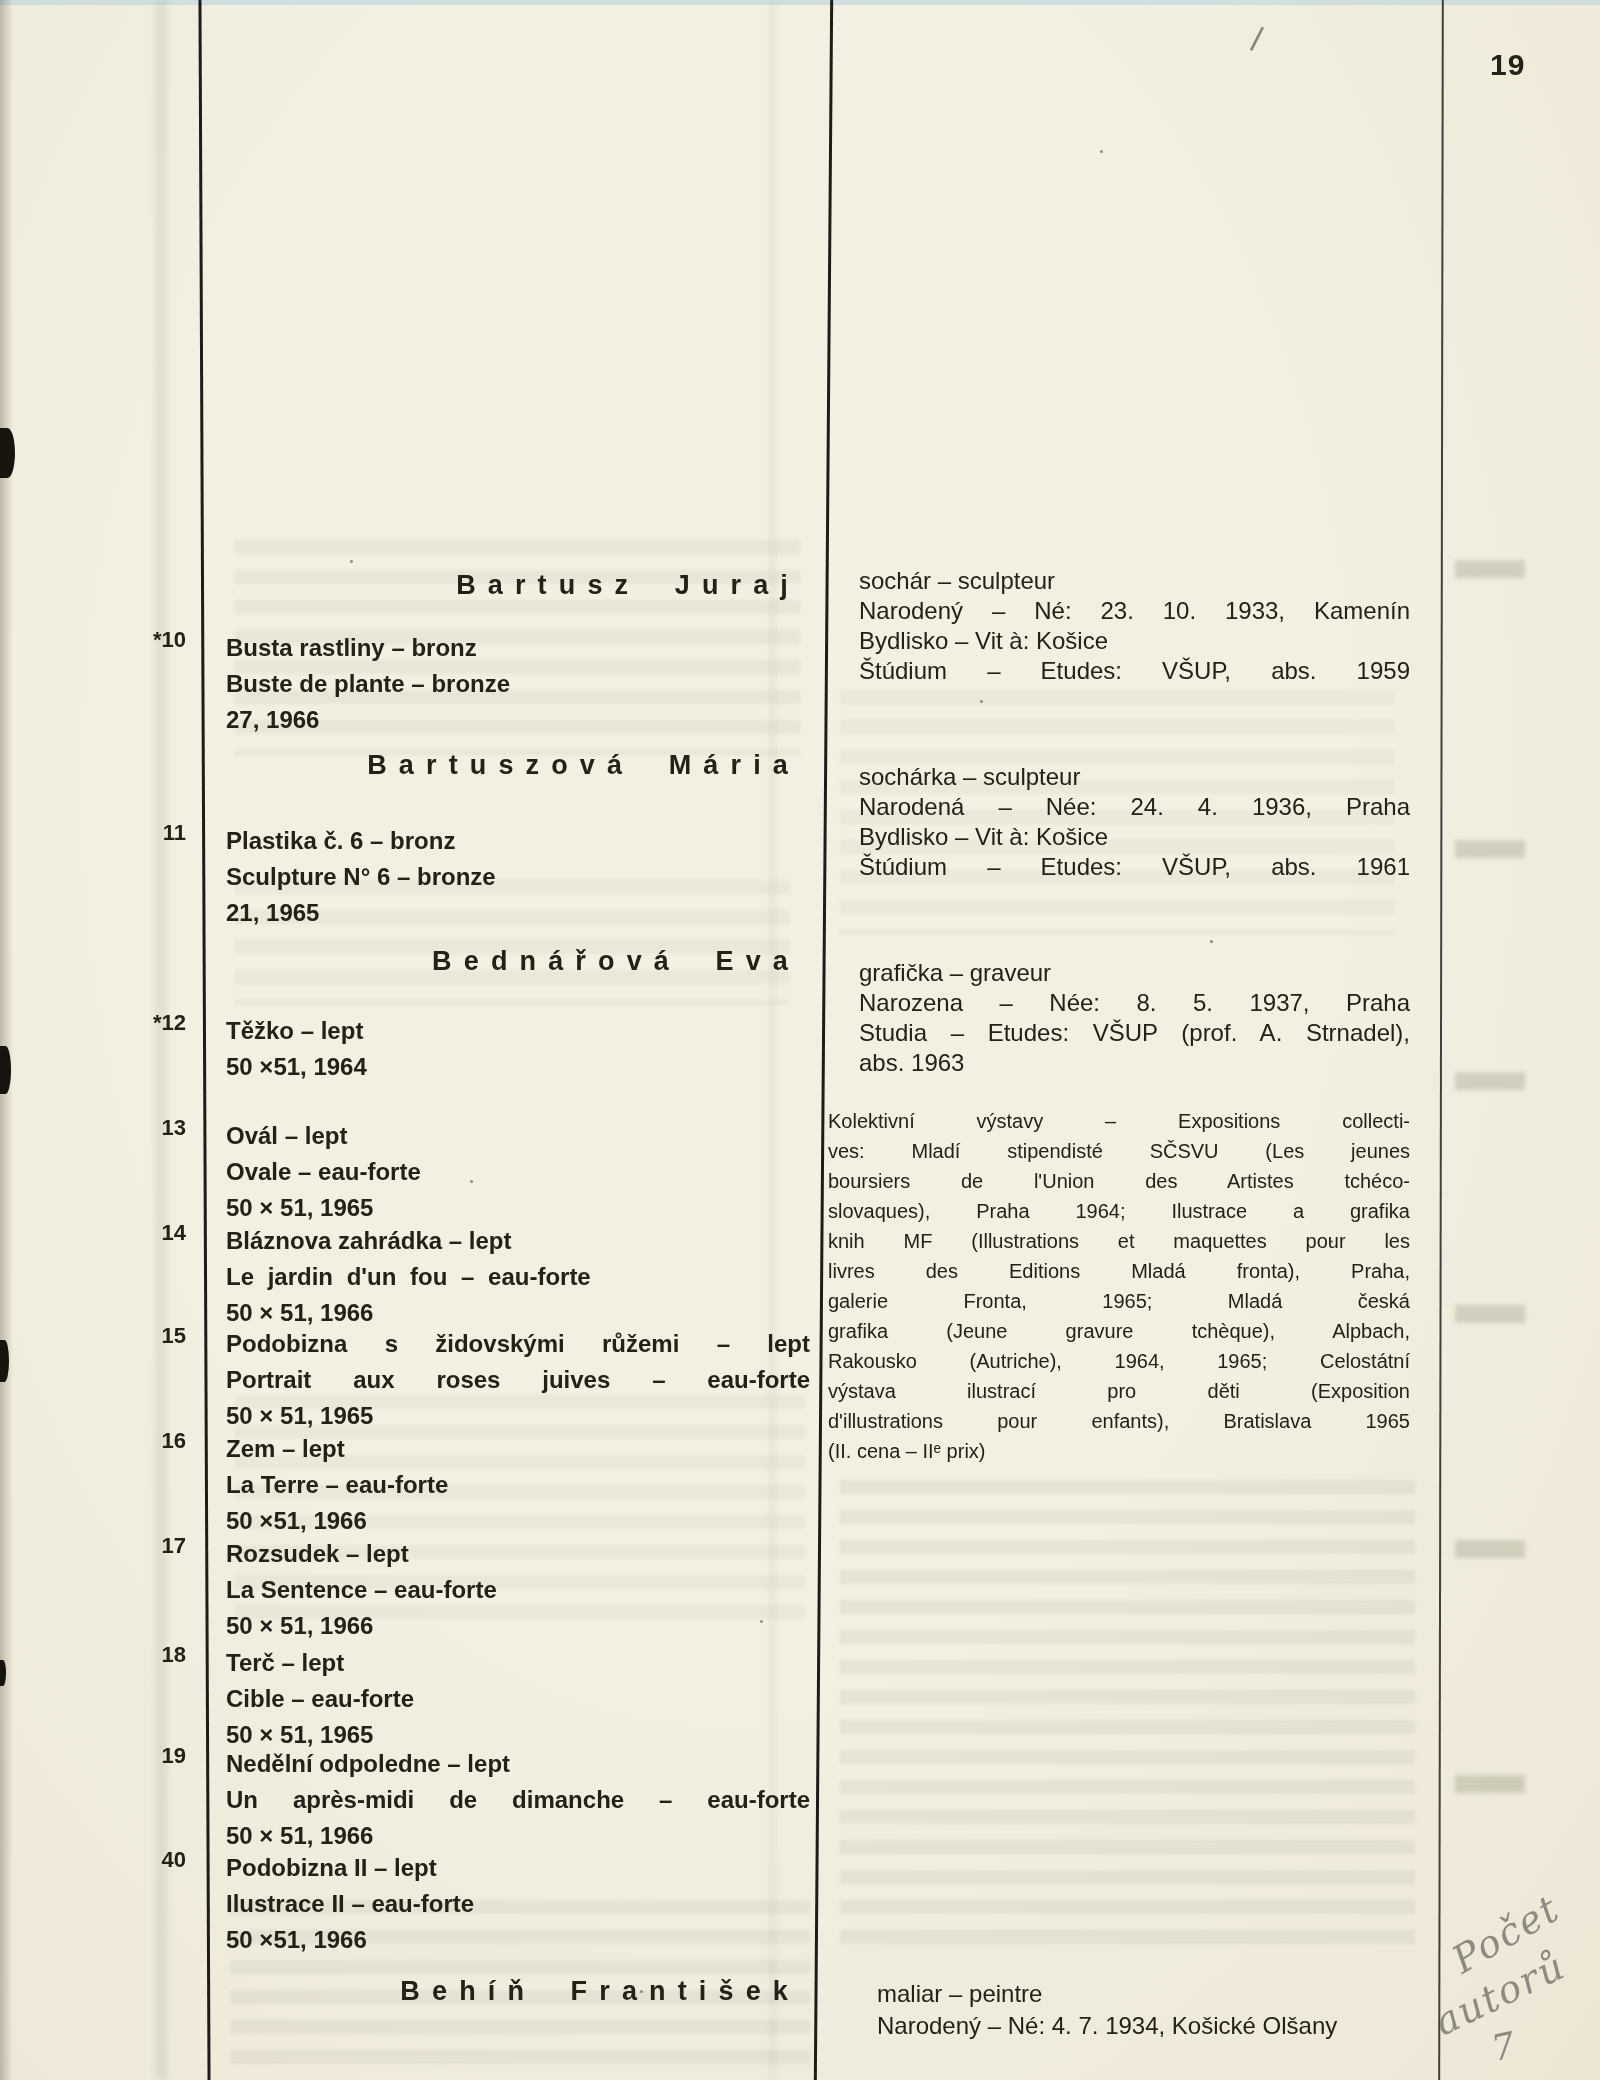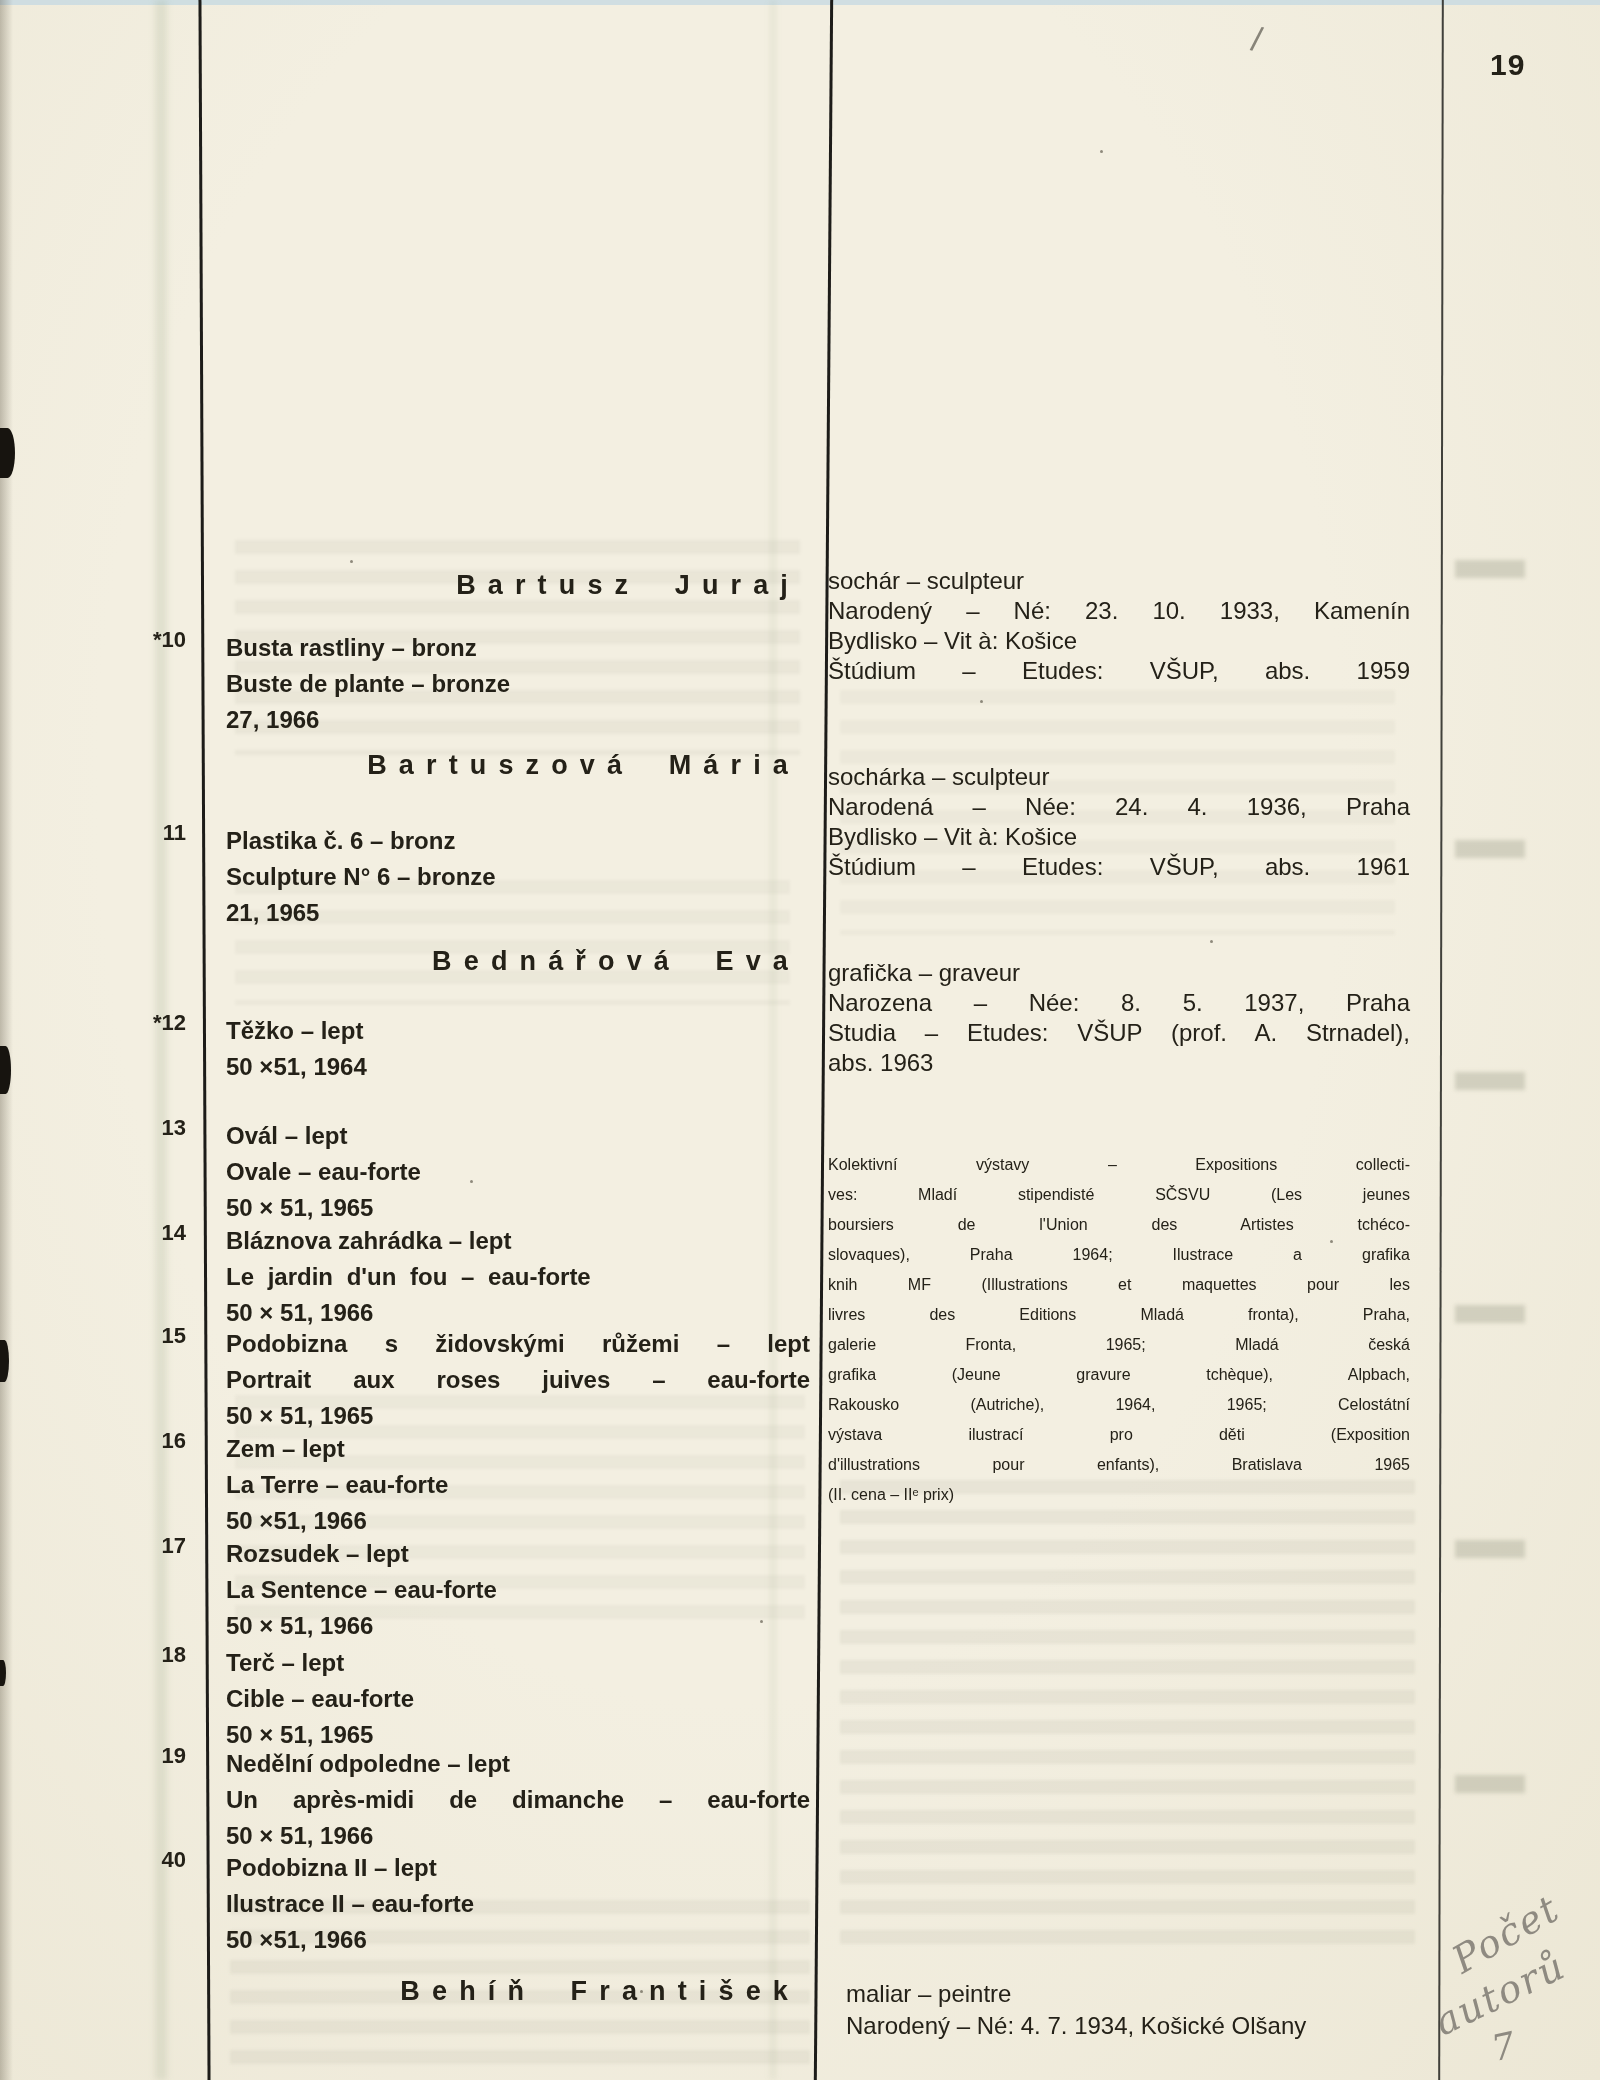--- a/index.html
+++ b/index.html
@@ -26,22 +26,22 @@
     background:repeating-linear-gradient(to bottom, rgba(122,125,104,.16) 0px, rgba(122,125,104,.16) 14px, rgba(0,0,0,0) 14px, rgba(0,0,0,0) 30px);}
   .gbar{position:absolute;filter:blur(2px);background:rgba(120,122,102,.26);height:18px;width:70px;}
   
   .pagenum{position:absolute;left:1490px;top:48px;font-size:30px;font-weight:700;letter-spacing:1px;}
   .h{position:absolute;left:226px;width:574px;text-align:right;font-weight:700;font-size:27px;
      letter-spacing:.45em;word-spacing:.55em;white-space:nowrap;}
   .work{position:absolute;left:226px;width:584px;font-weight:700;font-size:24px;}
   .work .l{height:30px;line-height:30px;white-space:nowrap;margin-top:6px;}
   .work .num{position:absolute;left:-136px;top:0;width:96px;text-align:right;font-size:22px;}
   .bio{position:absolute;left:828px;width:582px;font-size:24px;font-weight:400;}
-  .bio .l{height:30px;line-height:30px;white-space:nowrap;}
-  .para{position:absolute;left:828px;width:582px;font-size:16px;font-weight:400;margin-top:44px;}
+  .bio .l{height:30px;line-height:30px;white-space:nowrap;padding-left:31px;}
+  .para{position:absolute;left:828px;width:582px;font-size:20px;font-weight:400;}
   .para .l{height:30px;line-height:30px;}
   .jl{text-align:justify;text-align-last:justify;white-space:normal !important;}
   .ws{word-spacing:7px;}
   .slash{position:absolute;left:1252px;top:20px;font-size:34px;color:#6e6a60;transform:rotate(12deg);opacity:.8;}
   .hand{position:absolute;color:#87837a;font-family:"DejaVu Serif",serif;font-style:italic;
         letter-spacing:2px;opacity:.92;}
 </style>
 </head>
 <body>
 

